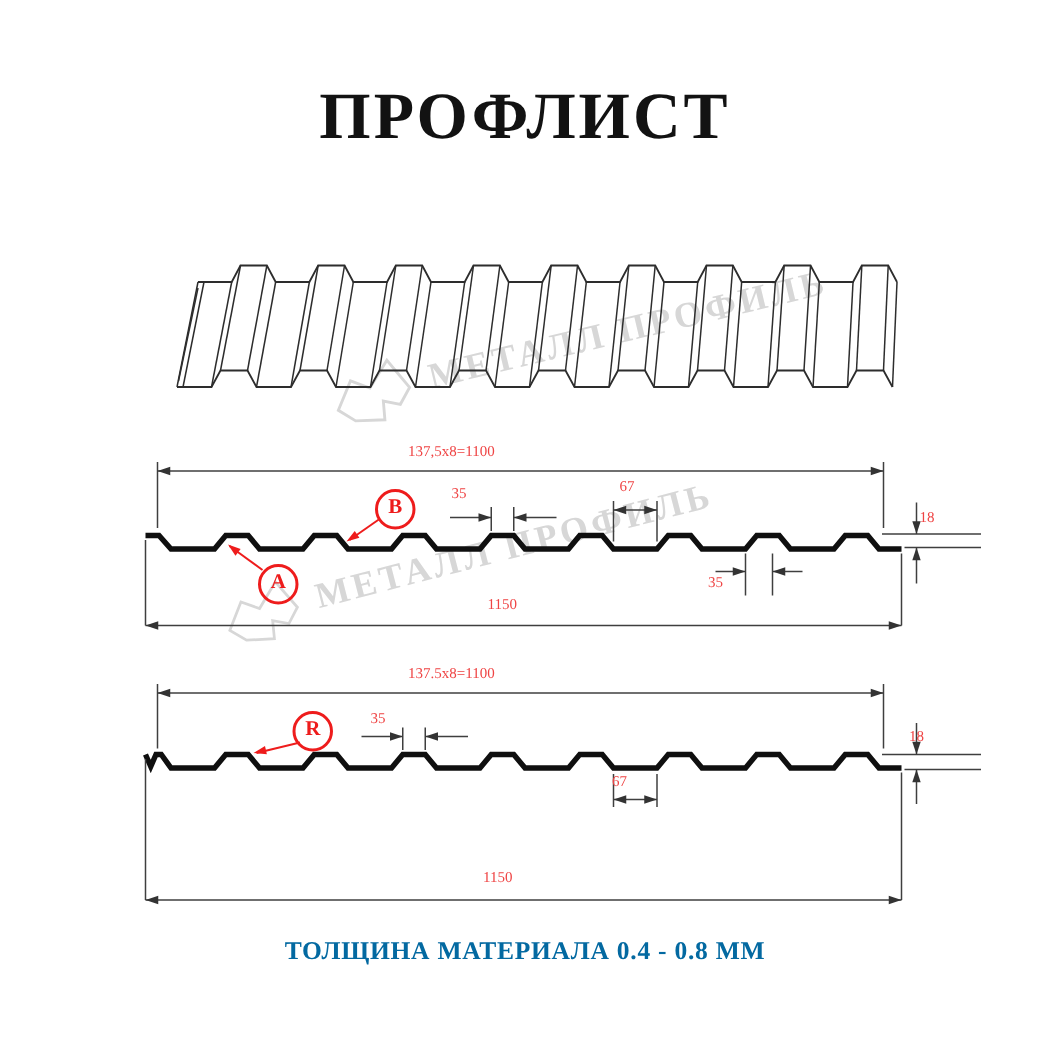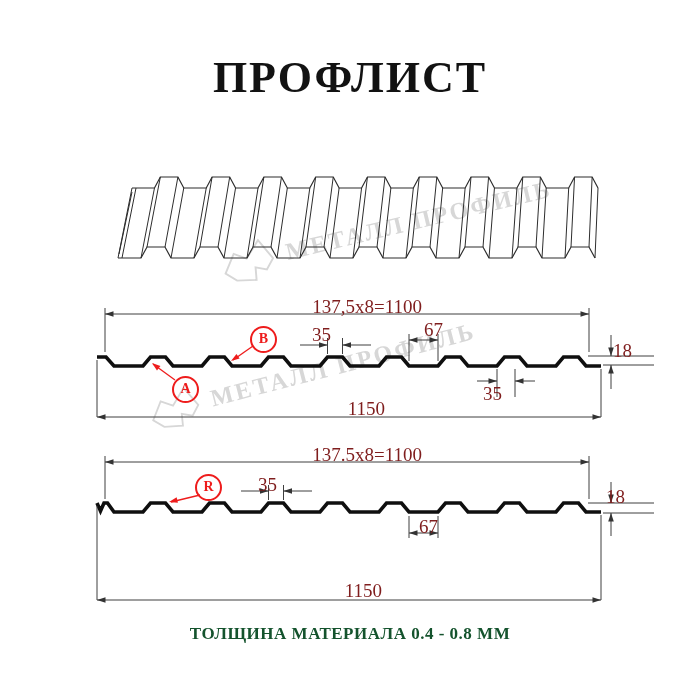--- a/index.html
+++ b/index.html
@@ -4,23 +4,23 @@
 <style>
   :root{ --red:#ee1c1c; --wm:#d7d7d7; --ink:#121212; }
   html,body{margin:0;padding:0;background:#fff;}
   .page{position:relative;width:692px;height:700px;background:#ffffff;overflow:hidden;
         font-family:Liberation Serif, serif;}
   .title{position:absolute;left:0;top:52px;width:700px;text-align:center;
          font-size:44px;font-weight:bold;letter-spacing:2px;color:var(--ink);}
   .subtitle{position:absolute;left:0;top:97px;width:700px;text-align:center;
          font-size:19px;font-weight:bold;letter-spacing:1px;color:#1d1d1d;}
   .footer{position:absolute;left:0;top:624px;width:700px;text-align:center;
-         font-size:17px;font-weight:bold;letter-spacing:.5px;color:#14532d;}
+         font-size:17px;font-weight:bold;letter-spacing:.5px;color:#0369a1;}
   svg.linework{position:absolute;left:0;top:0;}
-  .dim{position:absolute;font-size:19px;color:#7f1d1d;text-align:right;white-space:nowrap;}
+  .dim{position:absolute;font-size:10px;color:#ef4444;text-align:left;white-space:nowrap;}
   .callout{position:absolute;width:23px;height:23px;border:2px solid var(--red);
          border-radius:50%;color:var(--red);font-size:14px;font-weight:bold;
          line-height:22px;text-align:center;background:transparent;}
   .wm{position:absolute;display:flex;align-items:center;gap:10px;color:var(--wm);
          transform-origin:left center;pointer-events:none;}
   .wm .wm-text{font-size:24px;font-weight:bold;letter-spacing:2.5px;white-space:nowrap;}
 </style>
 </head>
 <body>
 

